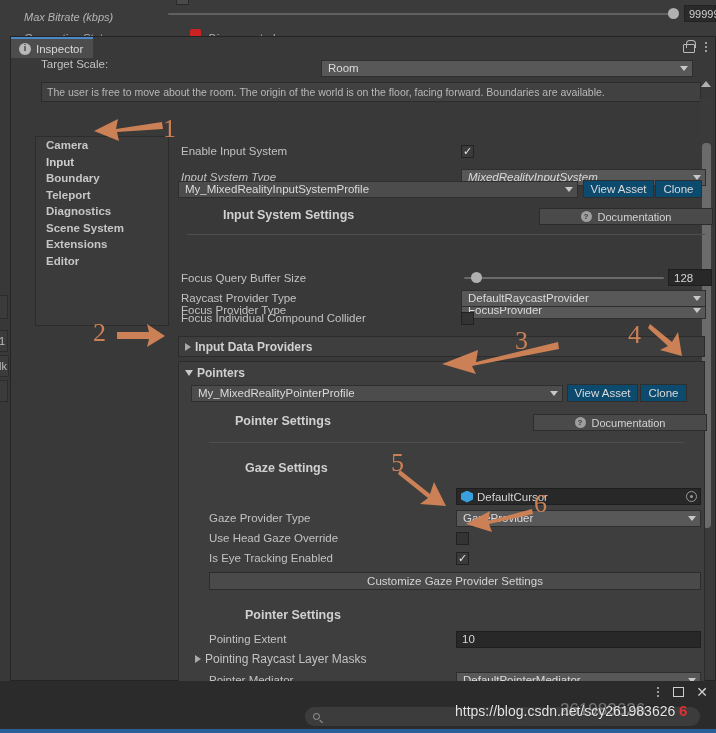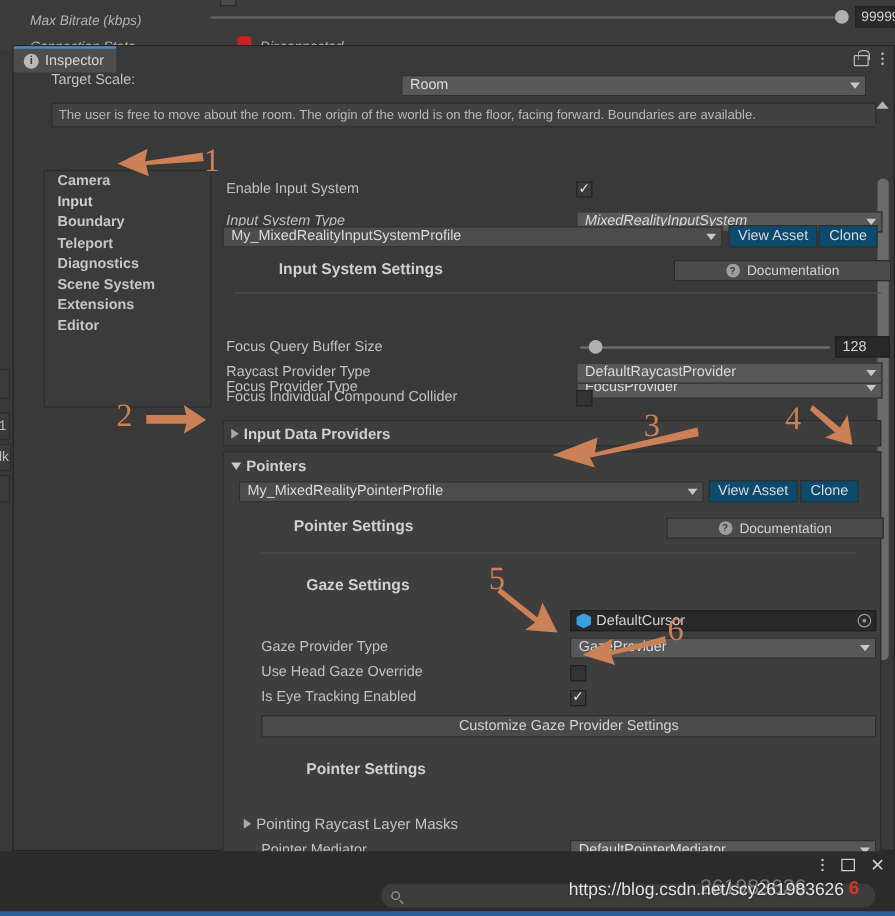--- a/index.html
+++ b/index.html
@@ -407,20 +407,26 @@
           </div>
 
           <div class="widebtn" style="position:absolute; left:30px; top:210px; width:492px;align-items:center;">
             <span>Customize Gaze Provider Settings</span>
           </div>
 
           <div style="position:absolute; left:30px; top:246px;">
             <span class="section-head">Pointer Settings</span>
           </div>
 
+          <div class="prow" style="position:absolute; left:30px; top:267px; width:500px;">
+            <span class="plabel">Pointing Extent</span>
+            <div class="textfield" style="position:absolute; left:247px; width:245px;">
+              <span>10</span>
+            </div>
+          </div>
 
           <div class="prow" style="position:absolute; left:16px; top:287px; width:500px; gap:4px;">
             <span class="tri-right"></span>
             <span class="plabel" style="font-size:12px;">Pointing Raycast Layer Masks</span>
           </div>
 
           <div class="prow" style="position:absolute; left:30px; top:308px; width:500px;">
             <span class="plabel">Pointer Mediator</span>
             <div class="dropdown" style="position:absolute; left:247px; width:245px;">
               <span>DefaultPointerMediator</span>

